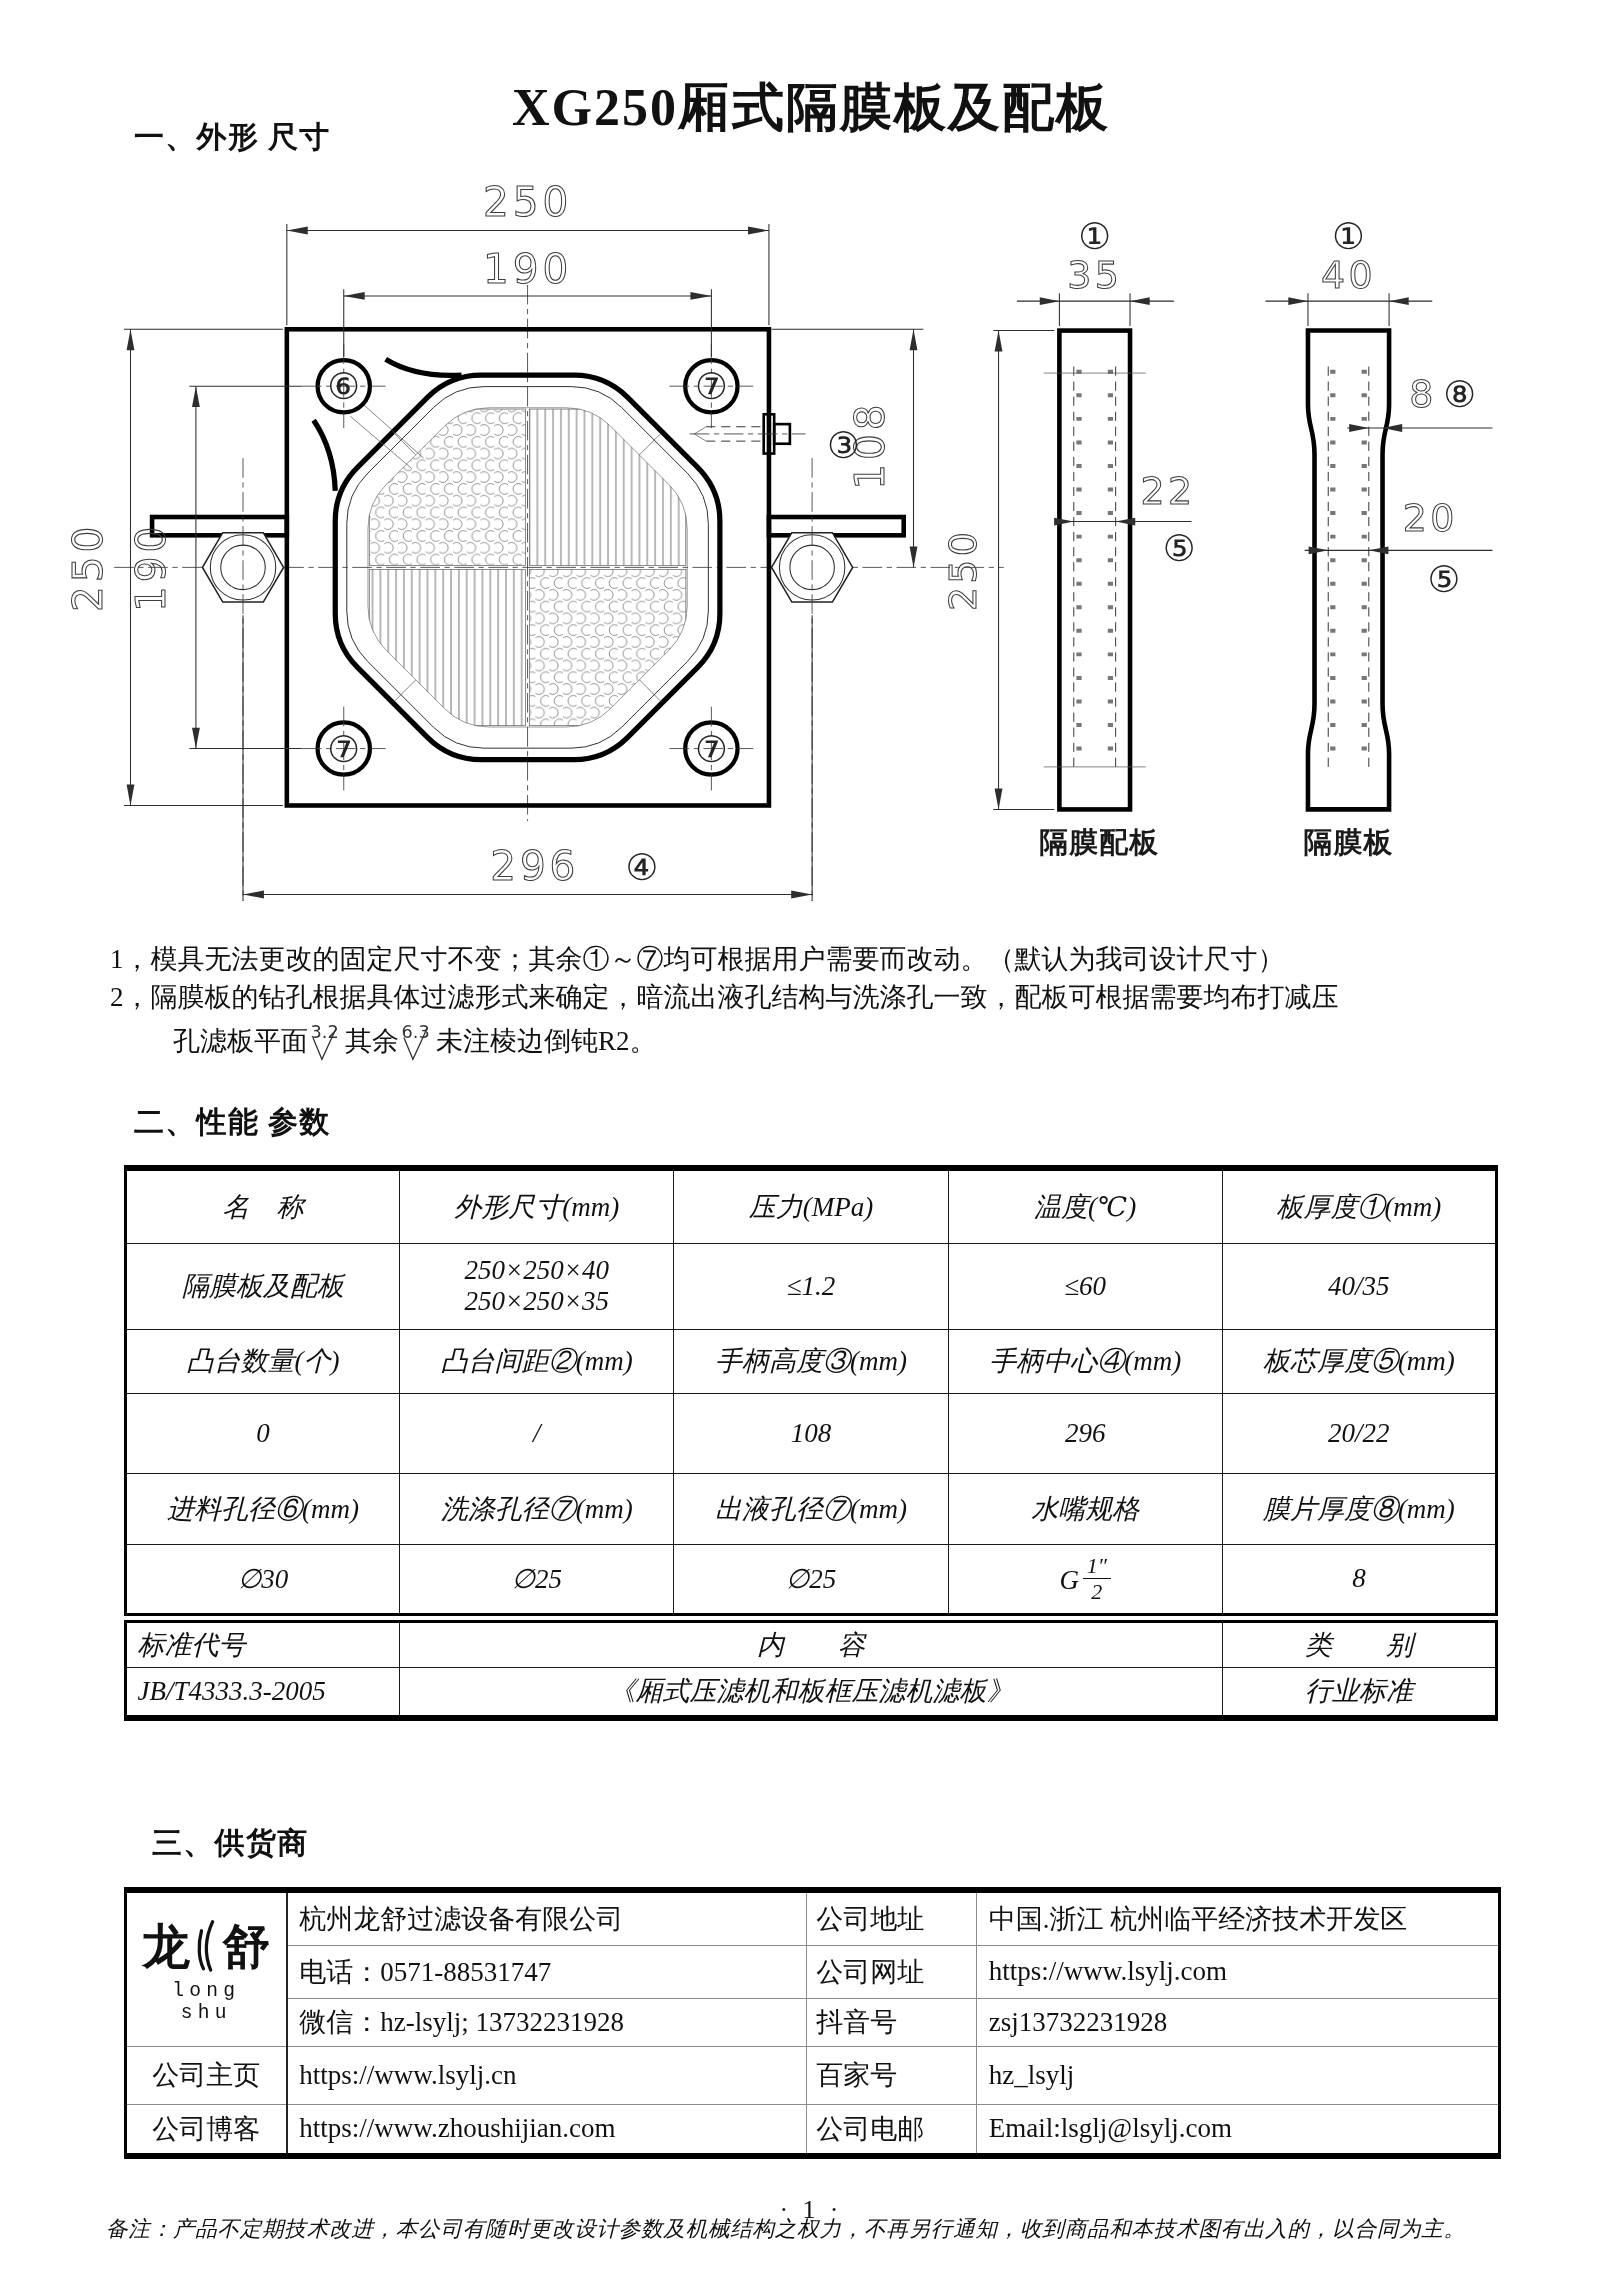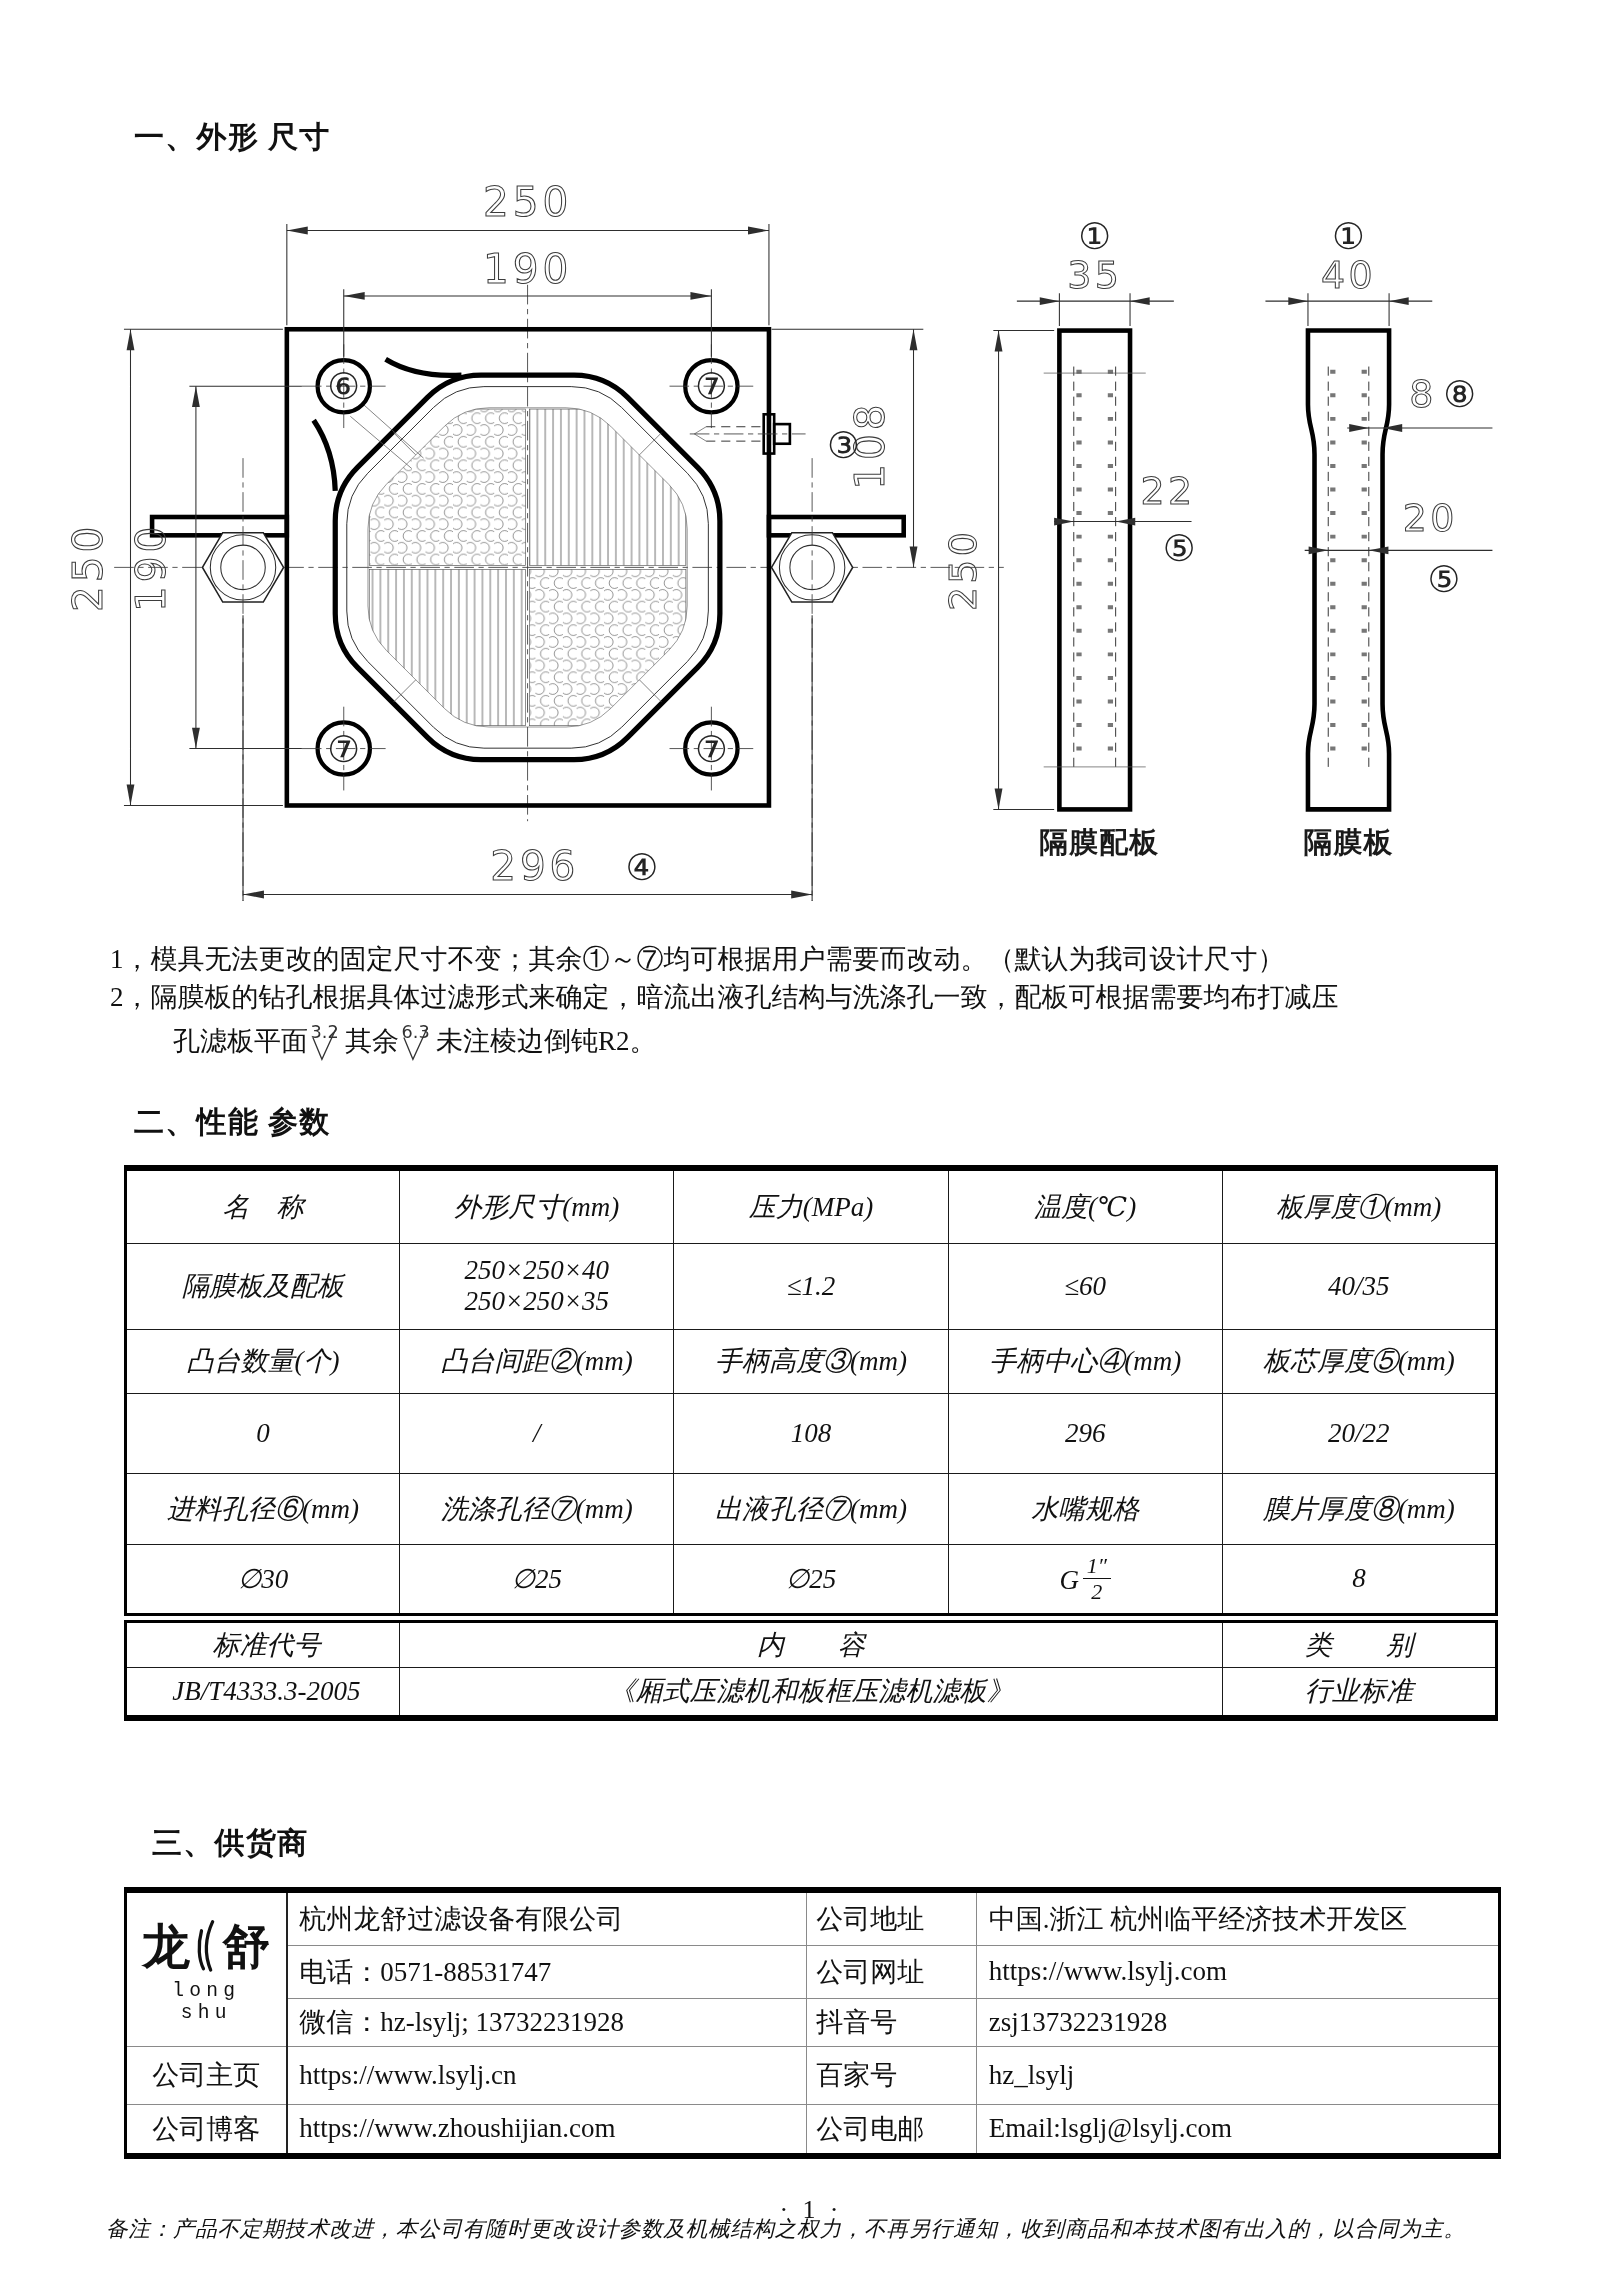--- a/index.html
+++ b/index.html
@@ -15,21 +15,21 @@
   #note3{padding-left:63px;}
   .rough{position:relative;display:inline-block;width:37px;height:46px;vertical-align:-11.8px;}
   .rough .rnum{position:absolute;top:-2.6px;left:2.6px;font-size:17.7px;font-family:"DejaVu Sans",sans-serif;color:#333;}
   .rough svg{position:absolute;left:1.3px;bottom:0;}
 
   
   #perf{left:124px;top:1165px;width:1374px;border-collapse:collapse;table-layout:fixed;
         border-top:6.5px solid #000;border-bottom:6.5px solid #000;border-left:3.3px solid #000;border-right:3.3px solid #000;}
   #perf td{border:1.3px solid #1a1a1a;text-align:center;font-size:27px;vertical-align:middle;padding:0 3.9px;font-style:italic;}
   #perf tr.std-first td{border-top:10.5px double #000;}
-  #perf td.lft{text-align:center;padding-left:10.5px;}
+  #perf td.lft{text-align:left;padding-left:10.5px;}
   .frac{display:inline-block;vertical-align:-9.2px;text-align:center;line-height:1;margin-left:3.9px;}
   .frac .ftop{display:block;border-bottom:1.3px solid #111;padding:0 3.9px 1.3px 3.9px;font-size:22px;}
   .frac .fbot{display:block;padding-top:1.3px;font-size:22px;}
 
   
   #sup{left:124px;top:1887px;width:1374px;border-collapse:collapse;table-layout:fixed;
        border-top:6.5px solid #000;border-bottom:6.5px solid #000;border-left:3.3px solid #000;border-right:3.3px solid #000;}
   #sup td{border:1.3px solid #8a8a8a;font-size:27px;vertical-align:middle;padding:0 11.8px;}
   #sup td.c1{border-right:2px solid #222;text-align:center;}
   #sup td.key{padding-left:9.2px;}
@@ -54,20 +54,21 @@
   .dimtxt{font-family:"DejaVu Sans",sans-serif;font-size:62px;fill:none;stroke:#3d3d3d;stroke-width:1.6;letter-spacing:6px;}
   .dimtxt-s{font-family:"DejaVu Sans",sans-serif;font-size:58px;fill:none;stroke:#3d3d3d;stroke-width:1.6;letter-spacing:5px;}
   .reftxt{font-family:"DejaVu Sans",sans-serif;font-size:56px;fill:#242424;}
   .captxt{font-family:"Liberation Serif","DejaVu Serif",serif;font-size:44px;fill:#1a1a1a;font-weight:600;letter-spacing:2px;}
 </style>
 </head>
 <body>
 
 <div id="page">
 
+  <div id="title" class="abs">XG250厢式隔膜板及配板</div>
   <div id="sec1" class="abs sec-head">一、外形 尺寸</div>
 
   <svg class="abs" style="left:65px;top:169px;" width="1472" height="749" viewBox="100 258 2250 1145">
     <defs>
       <pattern id="honey" width="21" height="36" patternUnits="userSpaceOnUse">
         <circle cx="5.5" cy="9" r="8.2" fill="#fff" stroke="#4a4a4a" stroke-width="0.9"></circle>
         <circle cx="16" cy="27" r="8.2" fill="#fff" stroke="#4a4a4a" stroke-width="0.9"></circle>
       </pattern>
       <pattern id="stripes" width="12" height="12" patternUnits="userSpaceOnUse">
         <line x1="6" y1="0" x2="6" y2="12" stroke="#4a4a4a" stroke-width="1.2"></line>

